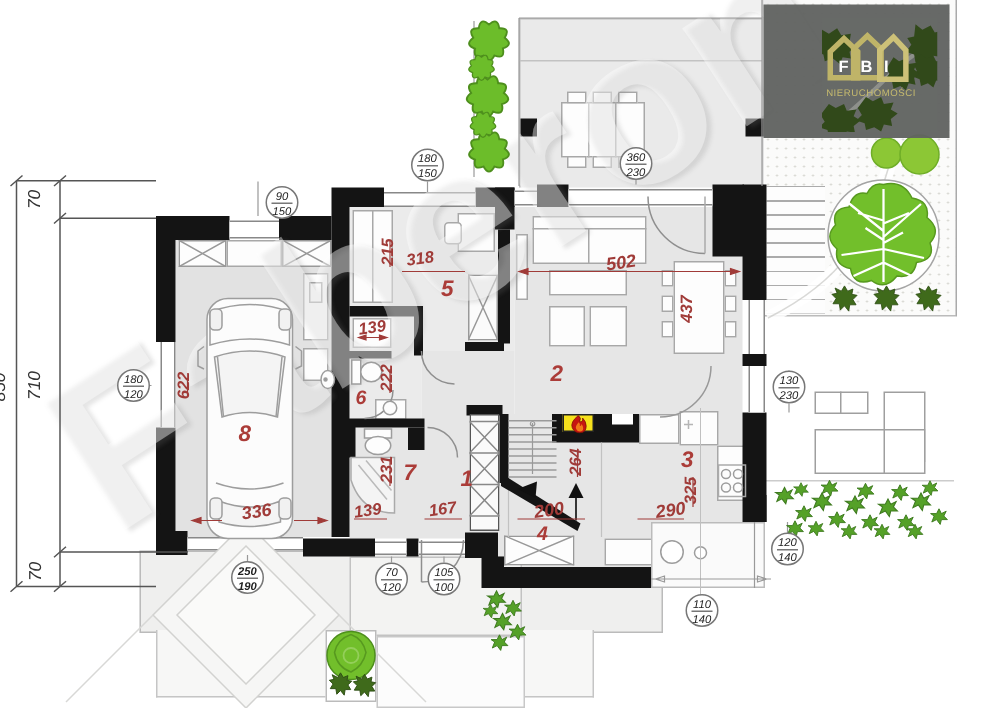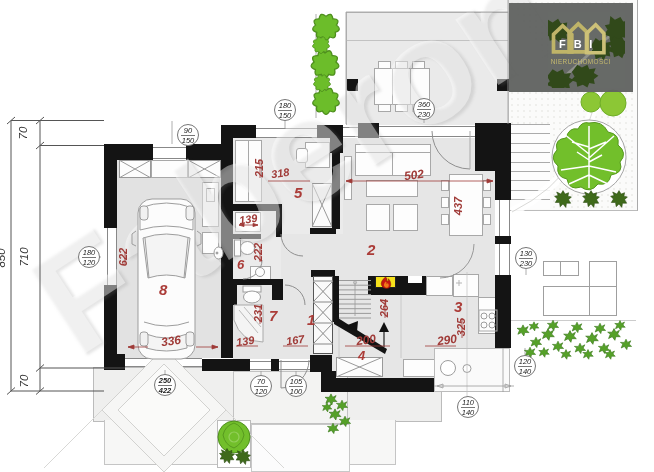--- a/index.html
+++ b/index.html
@@ -423,21 +423,21 @@
 <div class="dim" style="left:515px;top:247px;">
       <span class="t">130</span>
       <span>230</span>
     </div>
 <div class="dim" style="left:78px;top:246px;">
       <span class="t">180</span>
       <span>120</span>
     </div>
 <div class="dim" style="left:154px;top:374px;font-weight:bold;">
       <span class="t">250</span>
-      <span>422</span>
+      <span>190</span>
     </div>
 <div class="dim" style="left:250px;top:375px;">
       <span class="t">70</span>
       <span>120</span>
     </div>
 <div class="dim" style="left:285px;top:375px;">
       <span class="t">105</span>
       <span>100</span>
     </div>
 <div class="dim" style="left:457px;top:396px;">

